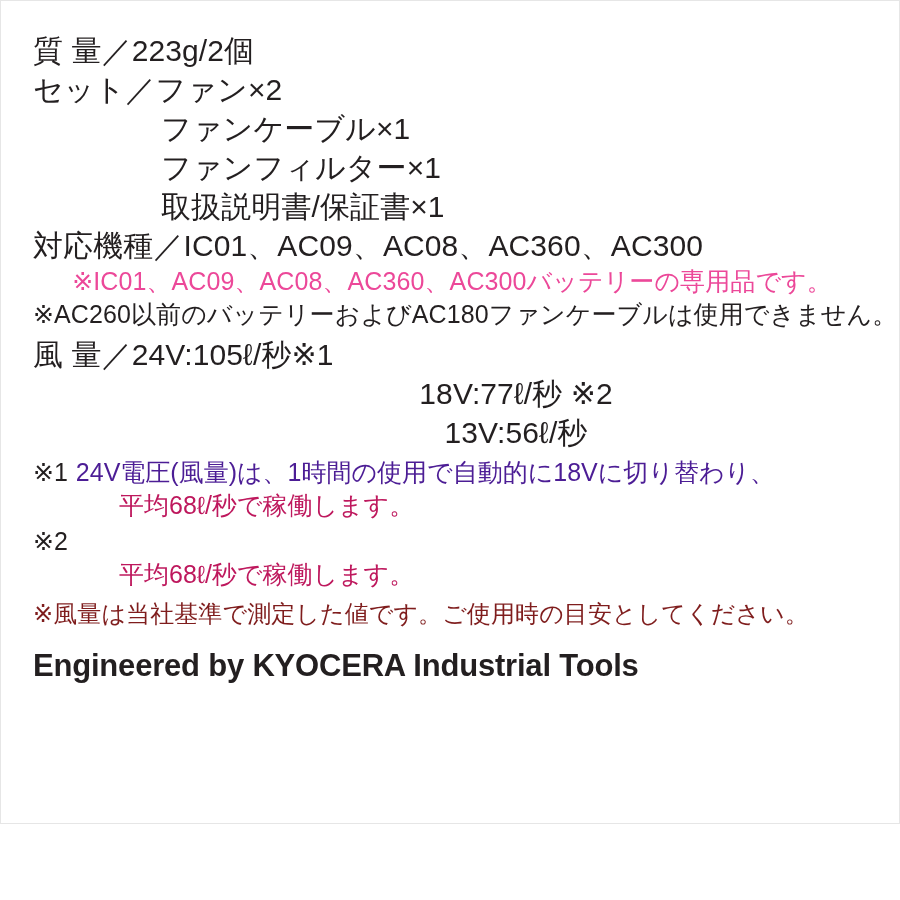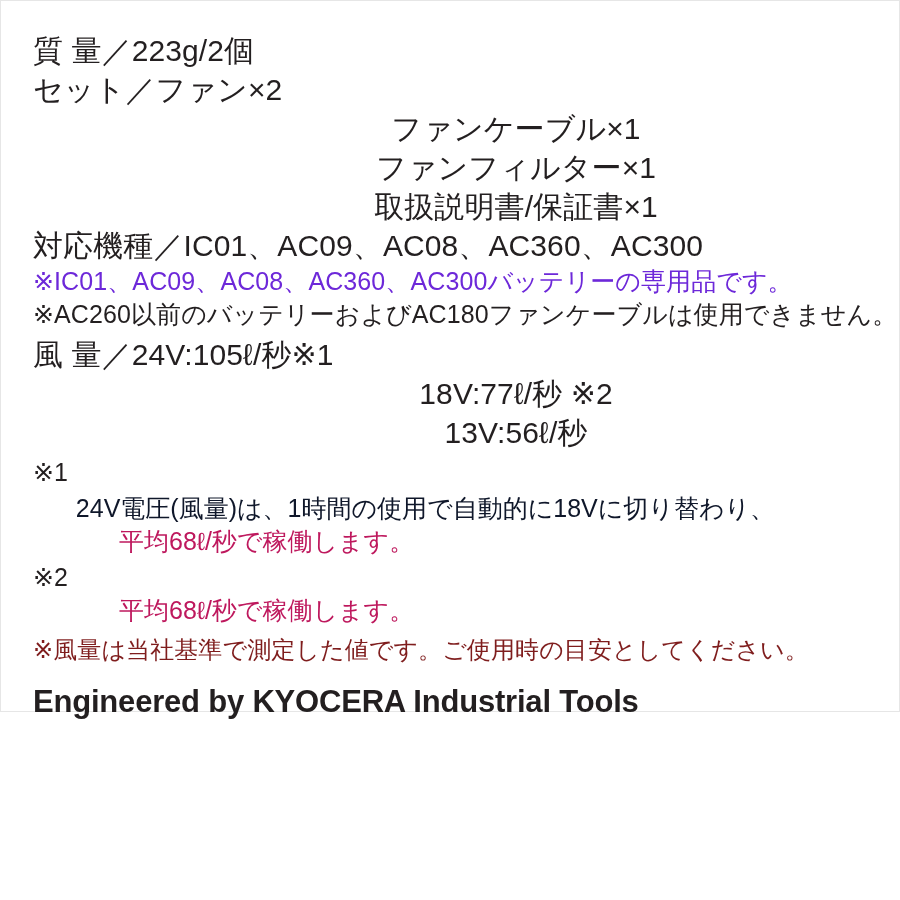--- a/index.html
+++ b/index.html
@@ -10,40 +10,41 @@
     width: 900px;
     height: 900px;
     background: #ffffff;
     font-family: "Liberation Sans", "DejaVu Sans", sans-serif;
     color: #231f20;
     overflow: hidden;
   }
   .sheet {
     position: relative;
     width: 900px;
-    height: 712px;
+    height: 824px;
     box-sizing: border-box;
     padding: 30px 28px 0 32px;
     border: 1px solid #e6e6e6;
   }
   .line {
     display: block;
     white-space: pre;
     line-height: 1.30;
     letter-spacing: 0.1px;
   }
   .spec {
     font-size: 30px;
     color: #231f20;
   }
-  .indent-1 { padding-left: 128px; text-align: center; }
+  .indent-1 { padding-left: 128px; }
   .note-red {
     font-size: 25px;
-    color: #6d28d9;
+    color: #ec4899;
     line-height: 1.32;
+    text-align: center;
   }
   .note-dark {
     font-size: 25px;
     color: #231f20;
     line-height: 1.32;
   }
   .note-dark-sm {
     font-size: 24px;
     color: #7f1d1d;
     line-height: 1.32;
@@ -56,23 +57,22 @@
     font-size: 25px;
     line-height: 1.30;
   }
   .footnote-marker {
     color: #231f20;
     flex: 0 0 auto;
     padding-right: 8px;
     white-space: pre;
   }
   .footnote-body {
-    color: #0f172a;
+    color: #4c1d95;
     white-space: pre;
-    margin-top: 36px;
   }
   .footnote-cont {
     padding-left: 86px;
     color: #be185d;
     font-size: 25px;
     line-height: 1.30;
     white-space: pre;
     display: block;
   }
   .brandline {

